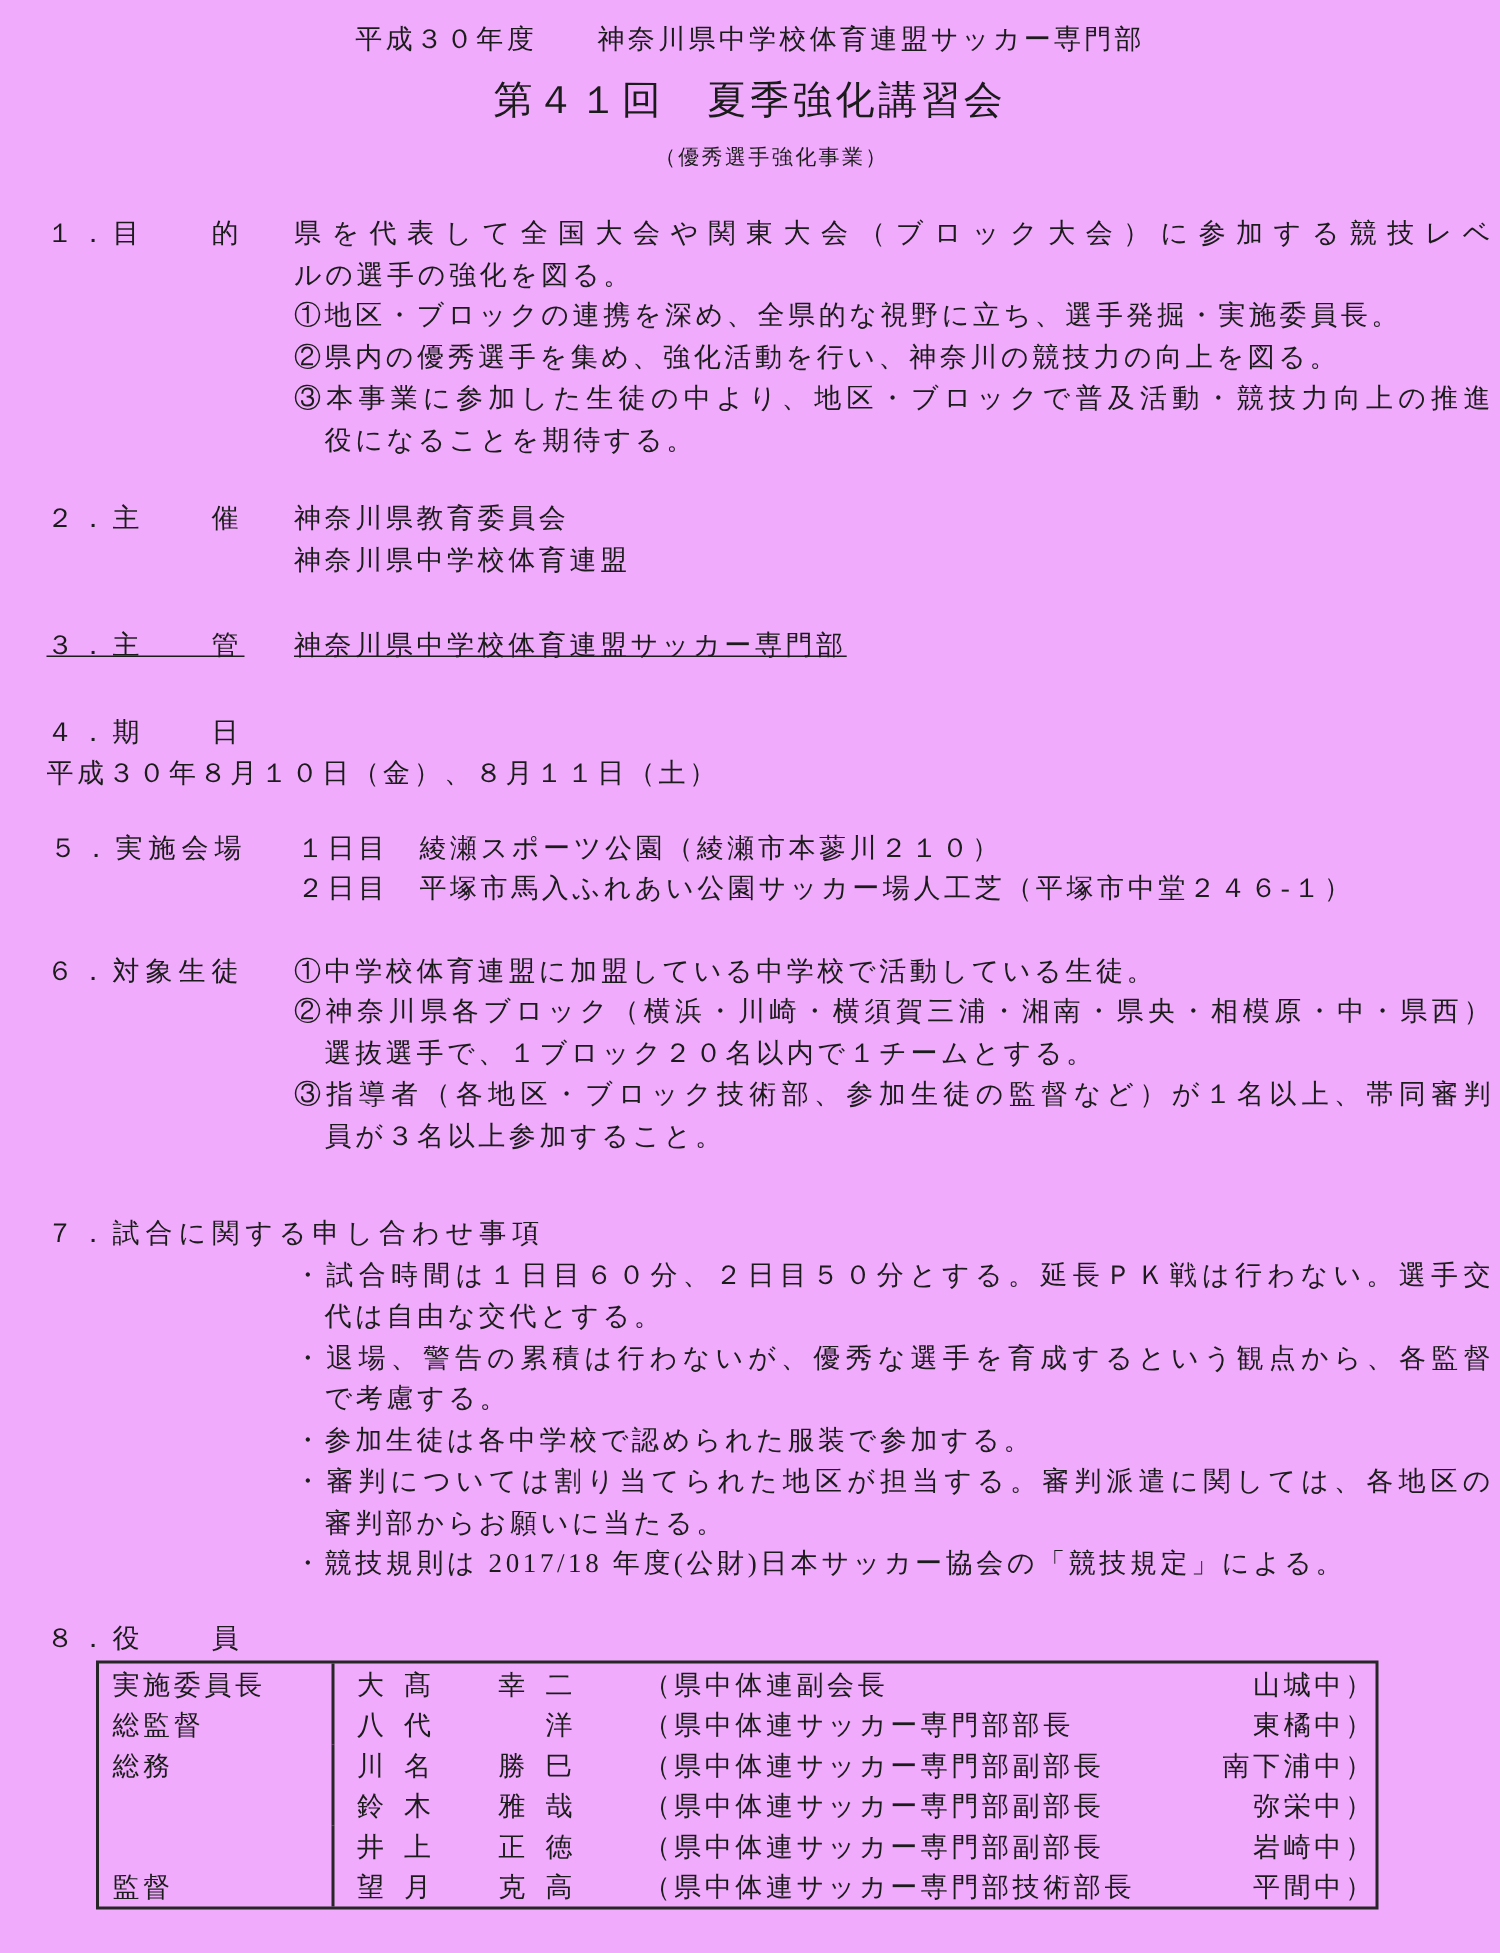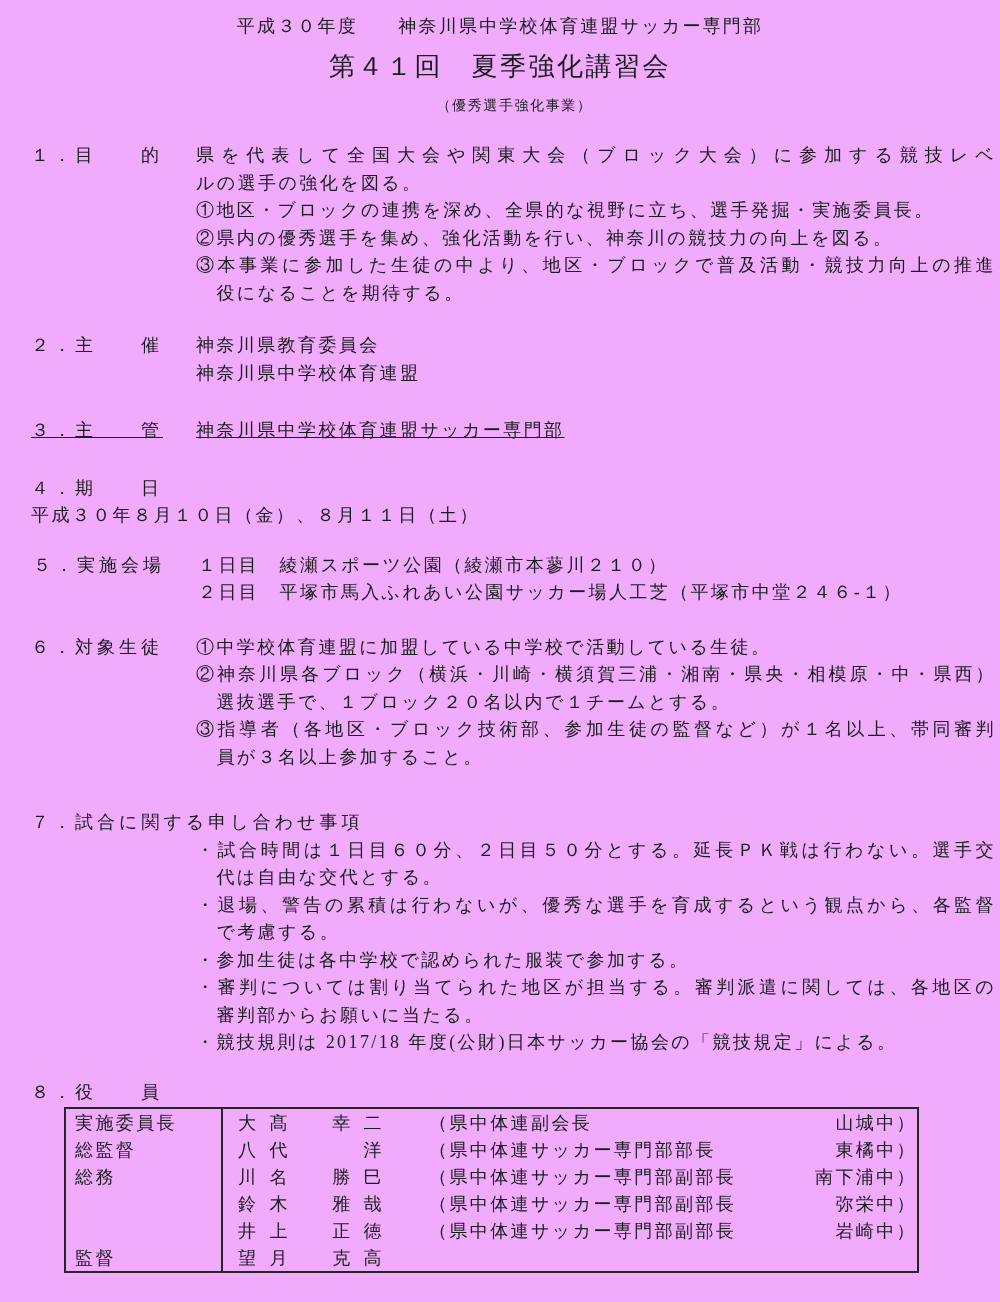--- a/index.html
+++ b/index.html
@@ -198,17 +198,21 @@
     <div class="t-name"><span class="t-name-inner">井上　正徳</span></div>
     <div class="t-desc">
       <span>（県中体連サッカー専門部副部長</span>
       <span>岩崎中）</span>
     </div>
   </div>
 
   <div class="t-row">
     <div class="t-role">監督</div>
     <div class="t-name"><span class="t-name-inner">望月　克高</span></div>
+    <div class="t-desc">
+      <span>（県中体連サッカー専門部技術部長</span>
+      <span>平間中）</span>
+    </div>
   </div>
 </div>
     </section>
   </main>
 </div>
 
 </body></html>

